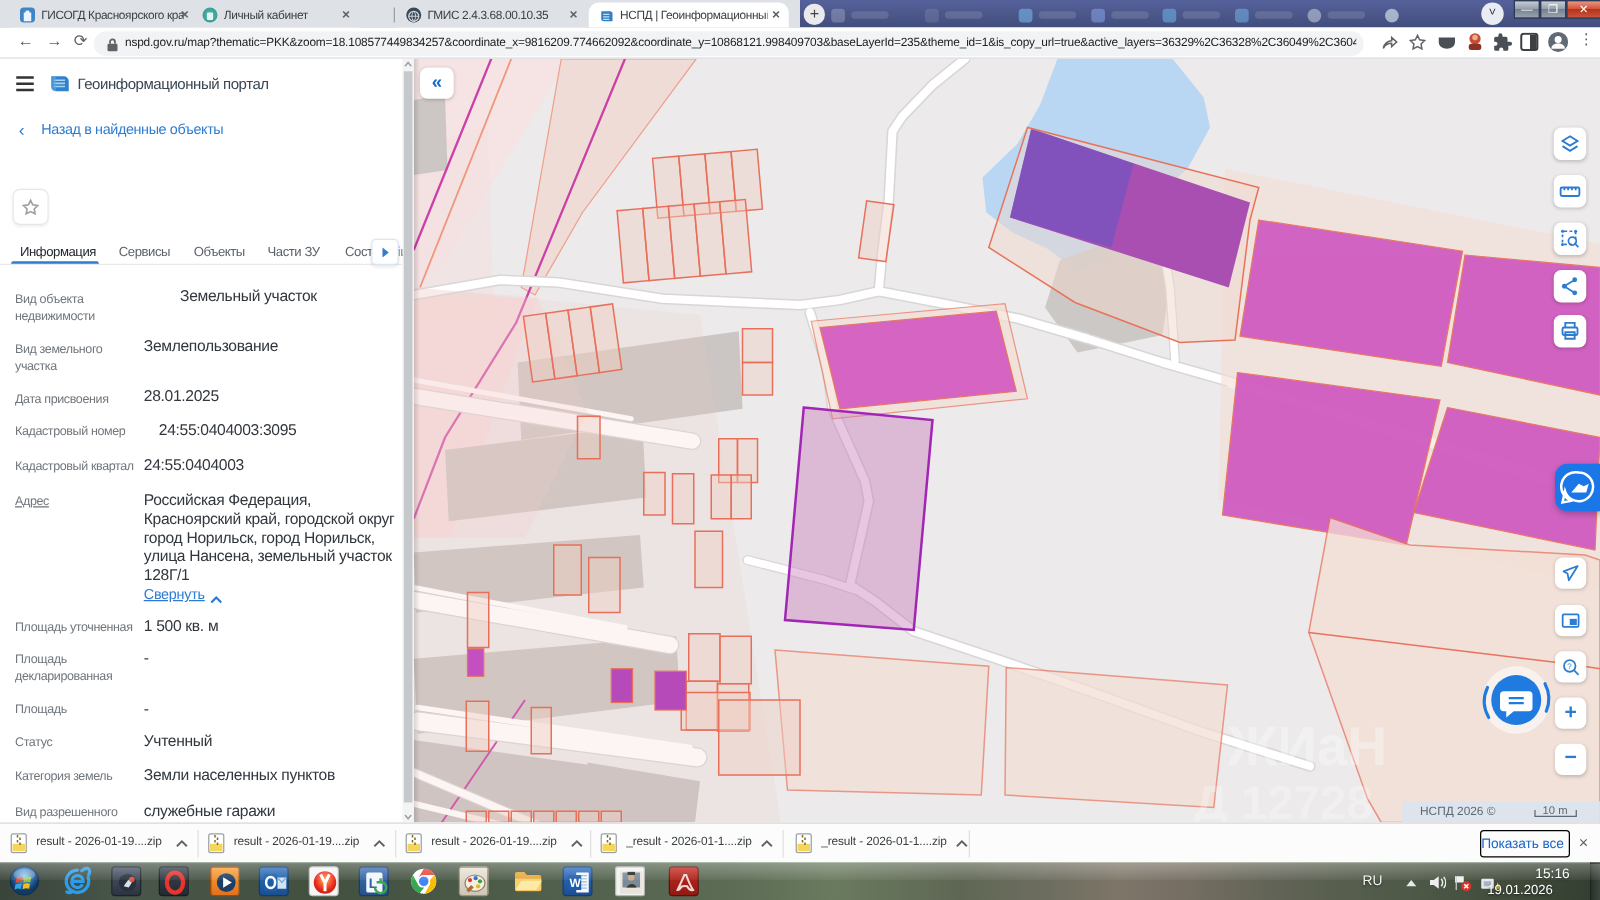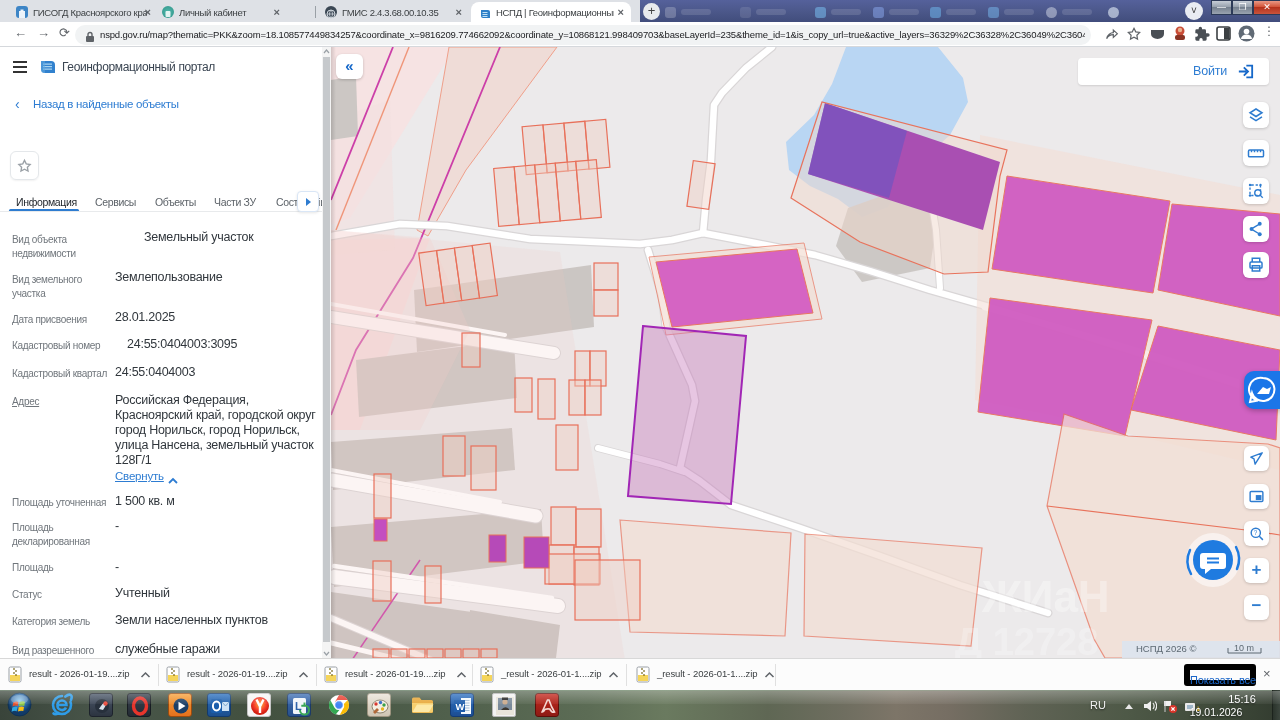--- a/index.html
+++ b/index.html
@@ -383,27 +383,20 @@
     <rect x="1122" y="641" width="158" height="17" fill="#dbe4ee" opacity="0.9"></rect>
     <text x="1136" y="652" font-size="9.5" fill="#5c6872" font-family="Liberation Sans">НСПД 2026 ©</text>
     <path d="M1228 648 v5 h33 v-5" fill="none" stroke="#5c6872" stroke-width="1"></path>
     <text x="1234" y="651" font-size="9" fill="#5c6872" font-family="Liberation Sans">10 m</text>
   </svg>
 
   <div class="abs" style="left:0; top:0; width:5px; height:611px; background:linear-gradient(90deg, rgba(0,0,0,0.14), rgba(0,0,0,0)); pointer-events:none;"></div>
 
   <div class="abs" style="left:5px; top:7px; width:27px; height:25px; background:#fff; border-radius:6px; box-shadow:0 1px 3px rgba(0,0,0,0.2); color:#1668c9; font-size:15px; font-weight:bold; text-align:center; line-height:23px;">«</div>
 
-  <div class="abs" style="left:747px; top:11px; width:191px; height:27px; background:#fff; border-radius:4px; box-shadow:0 1px 2px rgba(0,0,0,0.12);">
-    <span style="position:absolute; right:42px; top:6px; font-size:12.5px; letter-spacing:-0.2px; color:#2d7cd2;">Войти</span>
-    <svg width="17" height="15" style="position:absolute; right:15px; top:6px;" viewBox="0 0 20 18">
-          <path d="M2 9 h9 M8 4 l5 5 -5 5" fill="none" stroke="#1668c9" stroke-width="2.2"></path>
-          <path d="M11 2 h7 v14 h-7" fill="none" stroke="#1668c9" stroke-width="2.2"></path>
-        </svg>
-  </div>
 
   <div class="mapbtn" style="left:912px; top:55px;">
         <svg width="18" height="18" viewBox="0 0 24 24" fill="none" stroke="#2e7cd0" stroke-width="2">
           <path d="M12 4 l8 5 -8 5 -8 -5z"></path>
           <path d="M4 14.5 l8 5 8 -5"></path>
         </svg>
       </div>
   <div class="mapbtn" style="left:912px; top:93px;">
         <svg width="18" height="18" viewBox="0 0 24 24" fill="none" stroke="#2e7cd0" stroke-width="2">
           <rect x="2" y="8" width="20" height="9" rx="1.5"></rect>
@@ -529,21 +522,21 @@
           <rect x="1" y="1" width="12" height="15" rx="1.5" fill="#fff" stroke="#9aa0a6"></rect>
           <rect x="2" y="9" width="10" height="6" fill="#f5d55a"></rect>
           <path d="M6 2v2m2 0v2m-2 0v2m2 0v2" stroke="#7a6a20" stroke-width="1.2"></path>
         </svg>
       <span style="position:absolute; left:21px; top:5px;">_result - 2026-01-1....zip</span>
       <svg width="11" height="8" style="position:absolute; left:128px; top:8px;">
           <path d="M1.5 6 L5.5 2 L9.5 6" fill="none" stroke="#5f6368" stroke-width="1.5"></path>
         </svg>
     </div>
     <div class="dlsep" style="left:775px;"></div>
-    <div class="dlitem" style="left:1184px; width:72px; height:22px; top:5px; border:6px solid #000000; border-radius:3px; color:#1a66c9; line-height:21px; font-size:11px;">Показать все</div>
+    <div class="dlitem" style="left:1184px; width:72px; height:22px; top:5px; border:1px solid #000000; border-radius:3px; color:#1a66c9; line-height:21px; font-size:11px;">Показать все</div>
     <div class="dlitem" style="left:1263px; top:7px; font-size:13px; color:#5f6368;">×</div>
   </div>
 
   <div id="taskbar" class="abs">
 
     <div class="tico" style="left:7px; top:2px; width:25px; height:25px;">
       <svg width="25" height="25" viewBox="0 0 25 25">
           <defs>
             <radialGradient id="orb" cx="50%" cy="35%">
               <stop offset="0%" stop-color="#7ec3ef"></stop>

